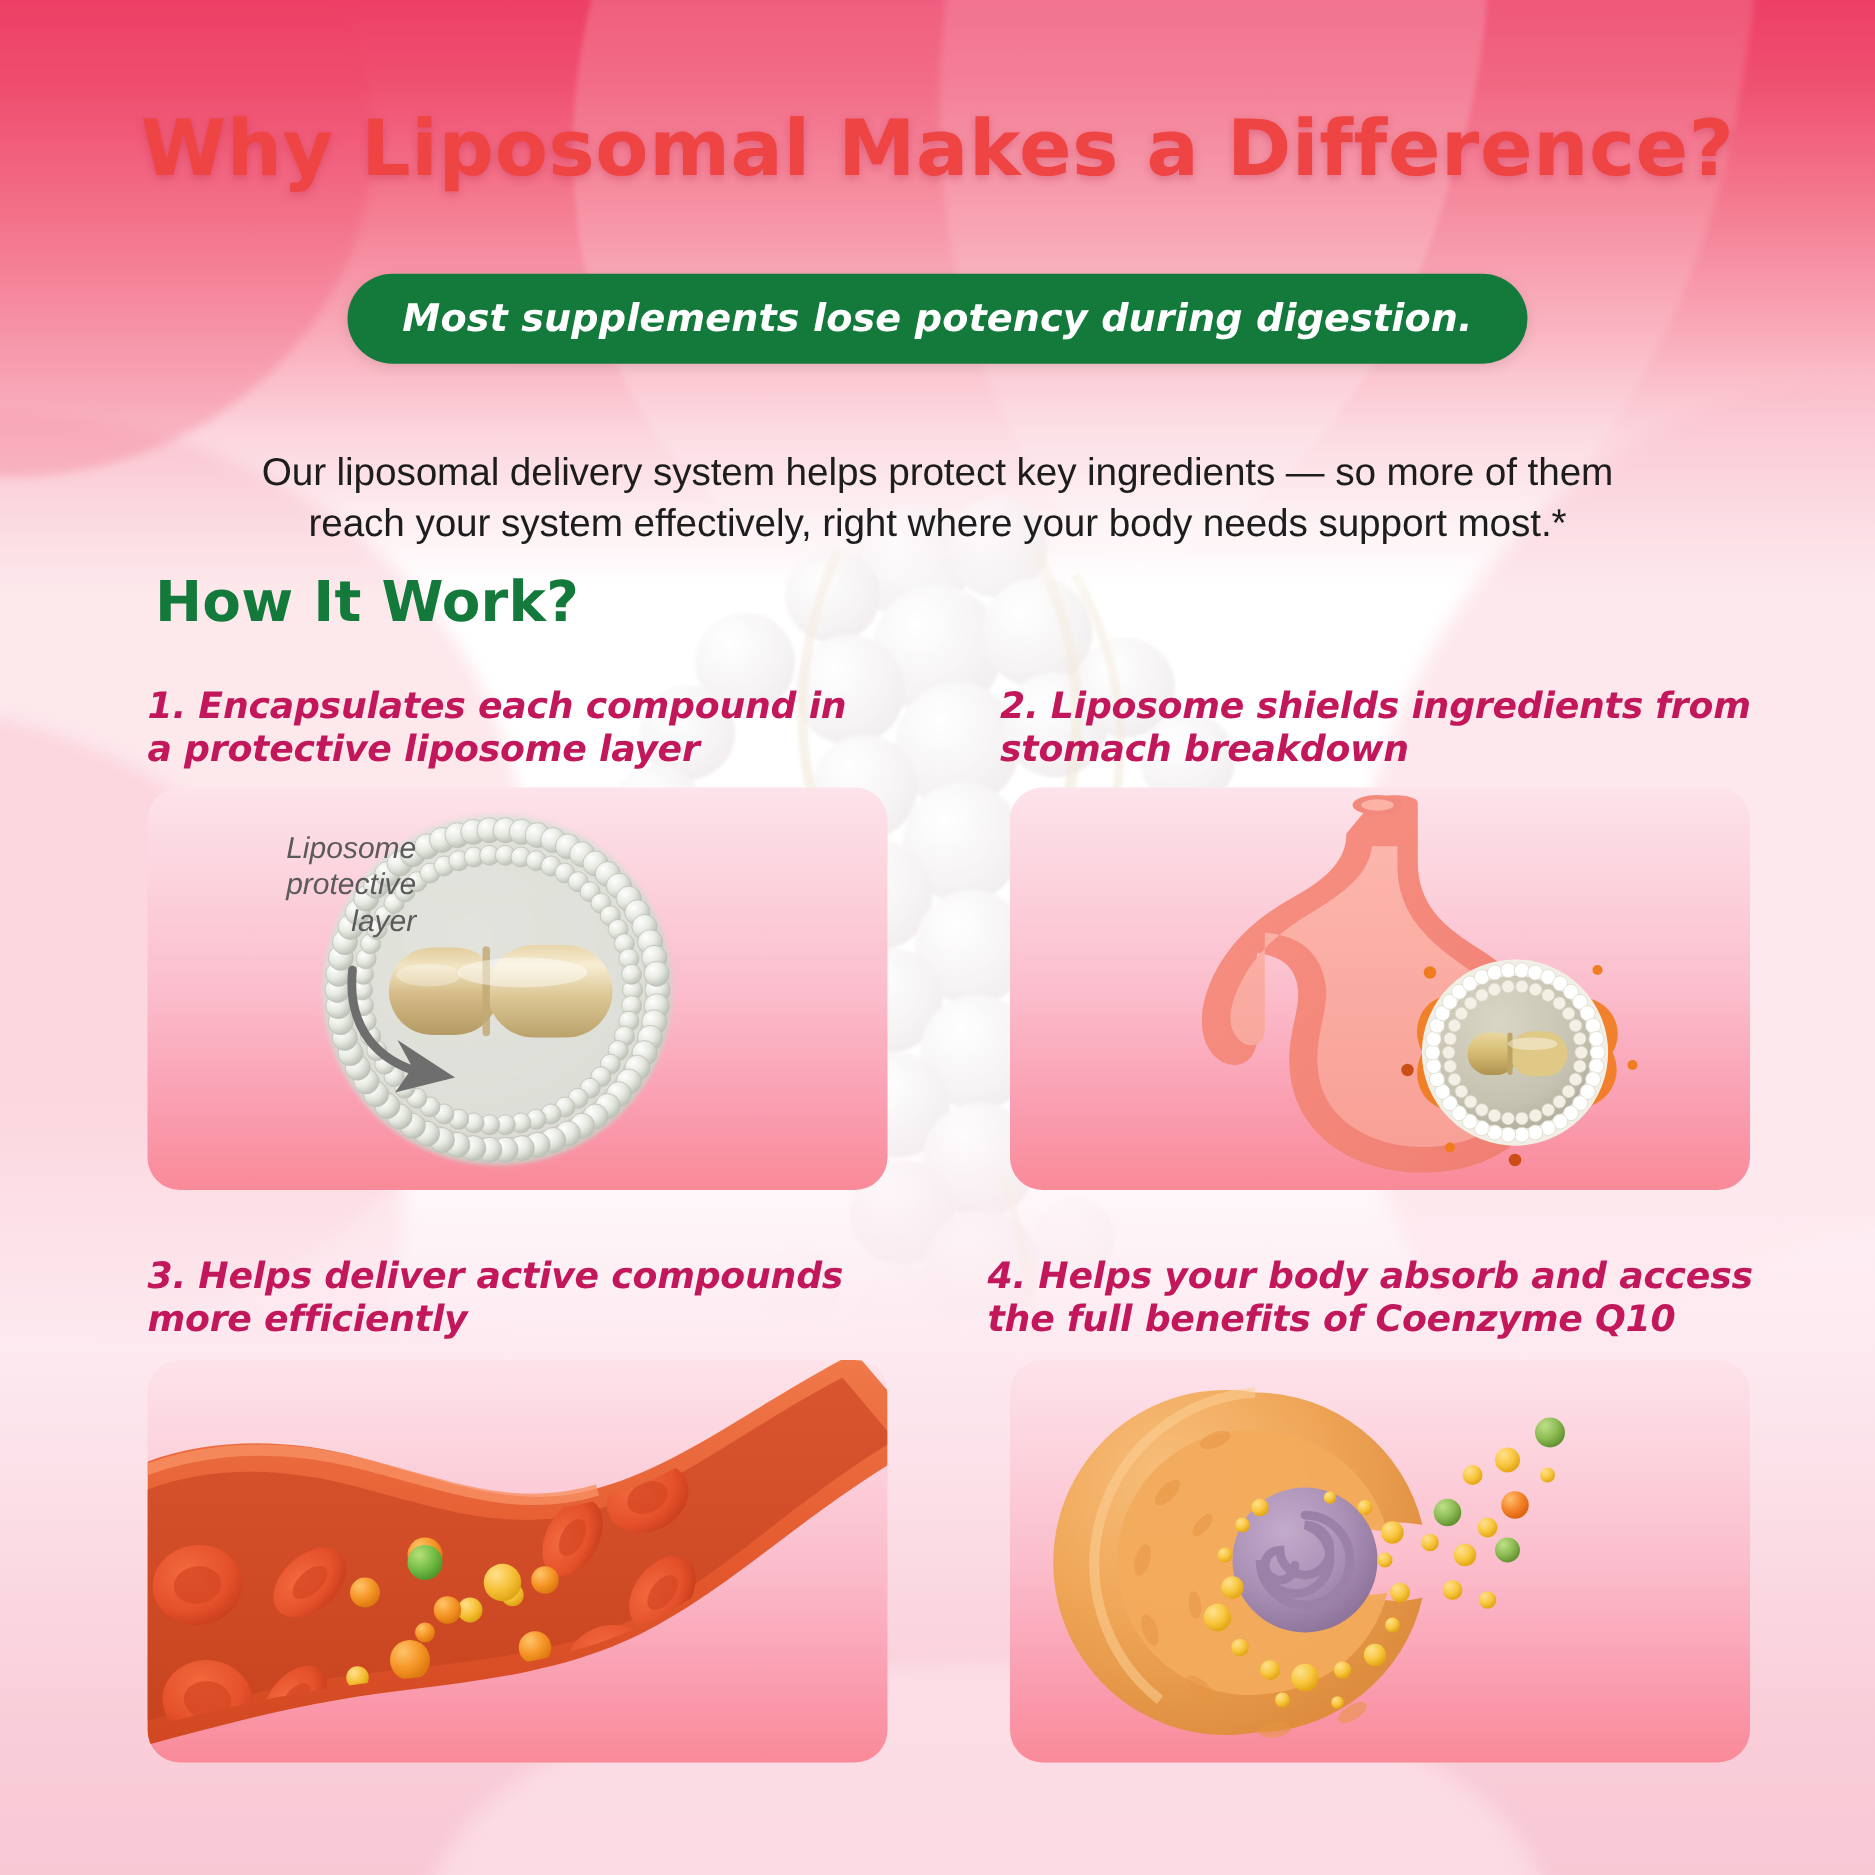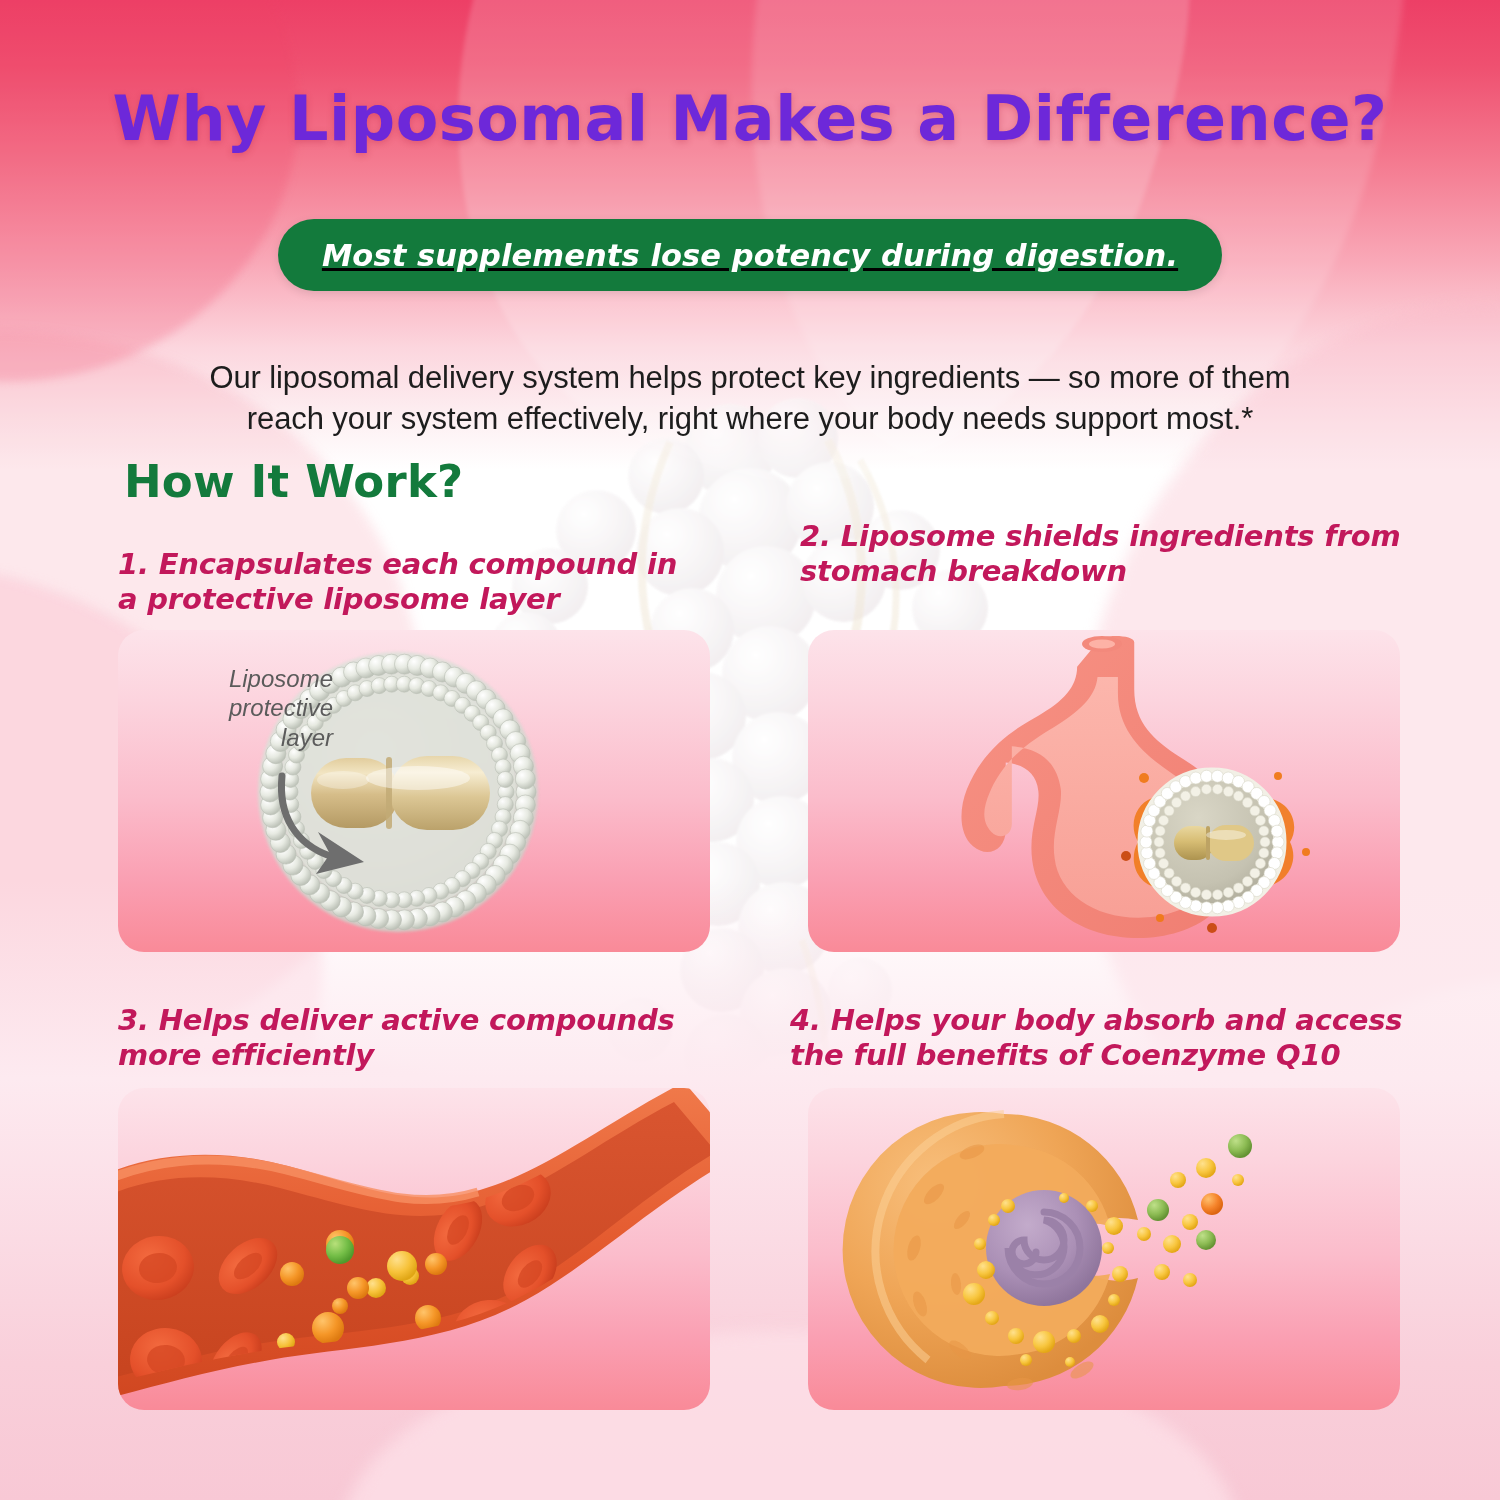--- a/index.html
+++ b/index.html
@@ -90,31 +90,30 @@
   }
 
   
   .headline{
     position:absolute; left:0; top:82px; width:1500px;
     text-align:center;
     font-family:"DejaVu Sans", sans-serif;
     font-weight:700;
     font-size:62px;
     letter-spacing:.5px;
-    color:#6d28d9;
+    color:#ef4444;
     text-shadow:0 2px 7px rgba(180,30,60,.30);
   }
 
   .green-banner{
     position:absolute; left:278px; top:219px; width:944px; height:72px;
     background:#137a3c;
     border-radius:36px;
     display:flex; align-items:center; justify-content:center;
     box-shadow:0 3px 10px rgba(0,0,0,.10);
-    text-decoration:underline;
   }
   .green-banner-text{
     font-family:"DejaVu Sans", sans-serif;
     font-style:italic; font-weight:700;
     font-size:30.5px; color:#ffffff; letter-spacing:.1px;
     white-space:nowrap;
   }
 
   .lede{
     position:absolute; left:90px; top:330px; width:1320px;
@@ -136,21 +135,21 @@
   .step-caption{
     position:absolute;
     text-align:left;
     font-family:"DejaVu Sans", sans-serif;
     font-style:italic; font-weight:700;
     font-size:29px; line-height:1.20;
     color:#c2185b;
     letter-spacing:-.2px;
   }
   .cap1{ left:118px; top:547px; width:600px; }
-  .cap2{ left:800px; top:519px; width:610px; }
+  .cap2{ left:800px; top:547px; width:610px; }
   .cap3{ left:118px; top:1003px; width:600px; }
   .cap4{ left:790px; top:1003px; width:630px; }
 
   
   .panel{
     position:absolute;
     border-radius:26px;
     overflow:hidden;
     background:linear-gradient(180deg,#fde3ea 0%,#fcd4de 22%,#fbbccb 52%,#fa9fb2 78%,#f98a98 100%);
   }

